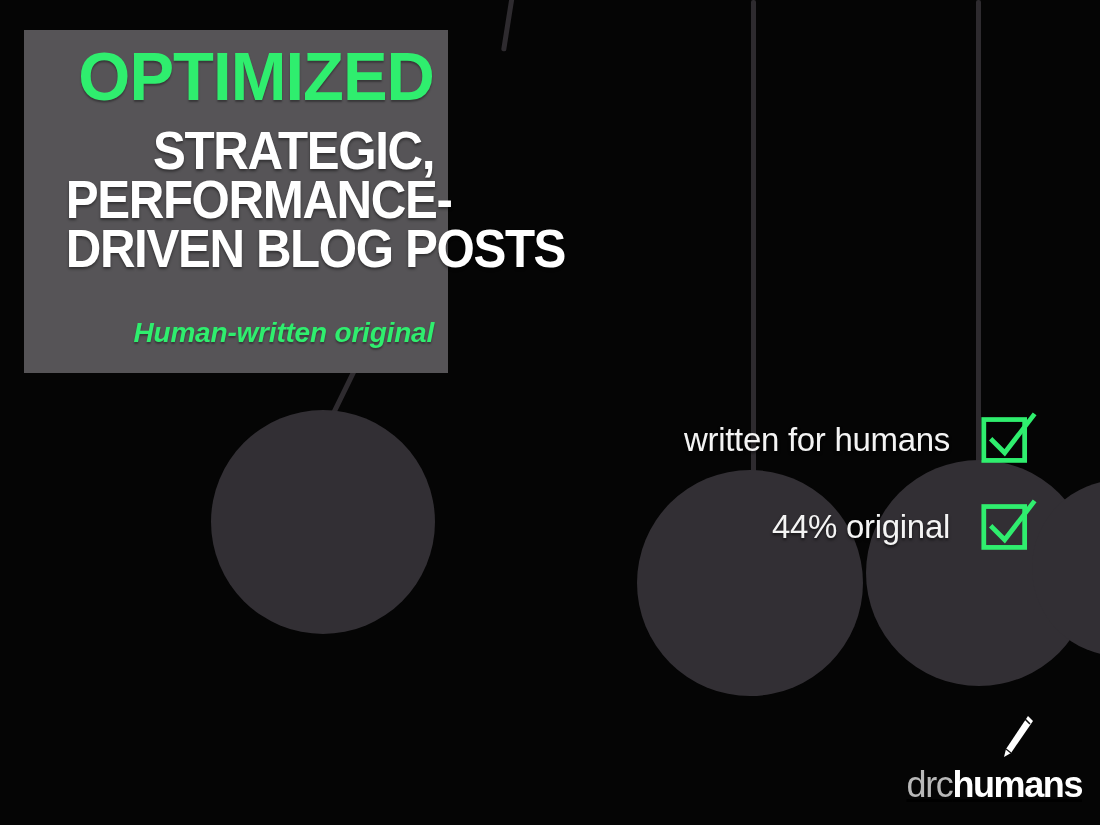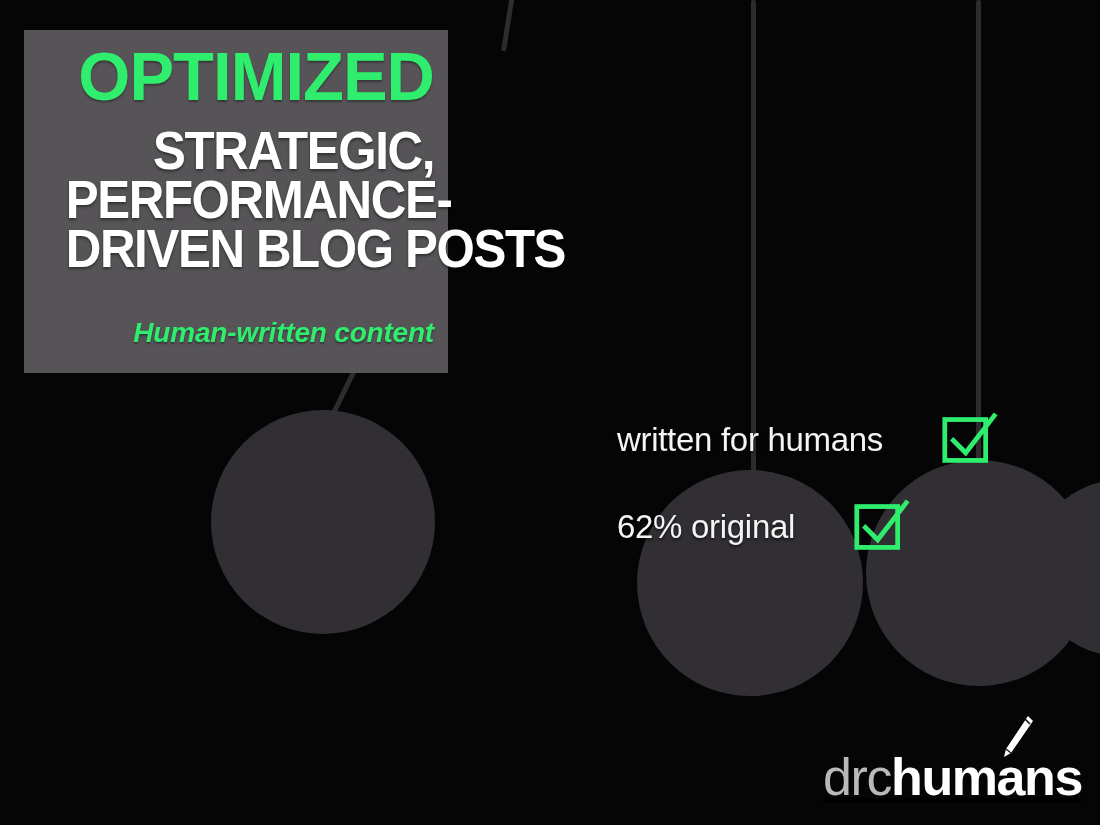--- a/index.html
+++ b/index.html
@@ -73,43 +73,43 @@
   .checklist{
     position:absolute;
     right:63px;
     top:411px;
     width:420px;
     z-index:5;
     display:flex;flex-direction:column;
     gap:30px;
   }
   .check-row{
-    display:flex;align-items:center;justify-content:flex-start;
-    gap:58px;
+    display:flex;align-items:center;justify-content:flex-end;
+    gap:30px;
   }
   .check-label{
     color:#f4f4f4;
     font-size:33px;
     line-height:1;
     letter-spacing:-.3px;
     white-space:nowrap;
     text-shadow:0 2px 3px rgba(0,0,0,.6);
   }
   .check-icon{width:57px;height:57px;flex:0 0 57px;display:block;}
 
   
   .logo{
     position:absolute;
     right:18px;bottom:22px;
     z-index:6;
     display:flex;align-items:flex-end;
     height:70px;
   }
   .logo-wordmark{
-    font-size:52px;line-height:1;
+    font-size:36px;line-height:1;
     letter-spacing:-1.4px;
     display:flex;align-items:center;text-decoration:underline;
   }
   .logo-a{color:#b9b9b9;font-weight:400;}
   .logo-b{color:#ffffff;font-weight:700;}
   .logo-pen{position:absolute;right:47px;bottom:44px;width:40px;height:46px;}
 </style>
 </head>
 <body>
 
@@ -127,36 +127,36 @@
     <div class="orb" style="left:1032px;top:480px;width:176px;height:176px;"></div>
   </div>
 
   <div class="card">
     <div class="card-kicker">OPTIMIZED</div>
     <div class="card-headline">
       <span class="ln">STRATEGIC,</span>
       <span class="ln">PERFORMANCE-</span>
       <span class="ln">DRIVEN BLOG POSTS</span>
     </div>
-    <div class="card-sub">Human-written content</div>
+    <div class="card-sub">Human-written original</div>
   </div>
 
   <div class="checklist">
 
     <div class="check-row">
       <span class="check-label">written for humans</span>
       <svg class="check-icon" viewBox="0 0 60 60" fill="none">
         <rect x="4" y="9" width="43" height="43" stroke="#2FEE6E" stroke-width="5"></rect>
         <path d="M13 31 L26 44 L56 5" stroke="#2FEE6E" stroke-width="5" stroke-linecap="square" stroke-linejoin="miter" fill="none"></path>
       </svg>
     </div>
 
 
     <div class="check-row">
-      <span class="check-label">62% original</span>
+      <span class="check-label">44% original</span>
       <svg class="check-icon" viewBox="0 0 60 60" fill="none">
         <rect x="4" y="9" width="43" height="43" stroke="#2FEE6E" stroke-width="5"></rect>
         <path d="M13 31 L26 44 L56 5" stroke="#2FEE6E" stroke-width="5" stroke-linecap="square" stroke-linejoin="miter" fill="none"></path>
       </svg>
     </div>
 
   </div>
 
   <div class="logo">
     <svg class="logo-pen" viewBox="0 0 40 46" fill="none">

